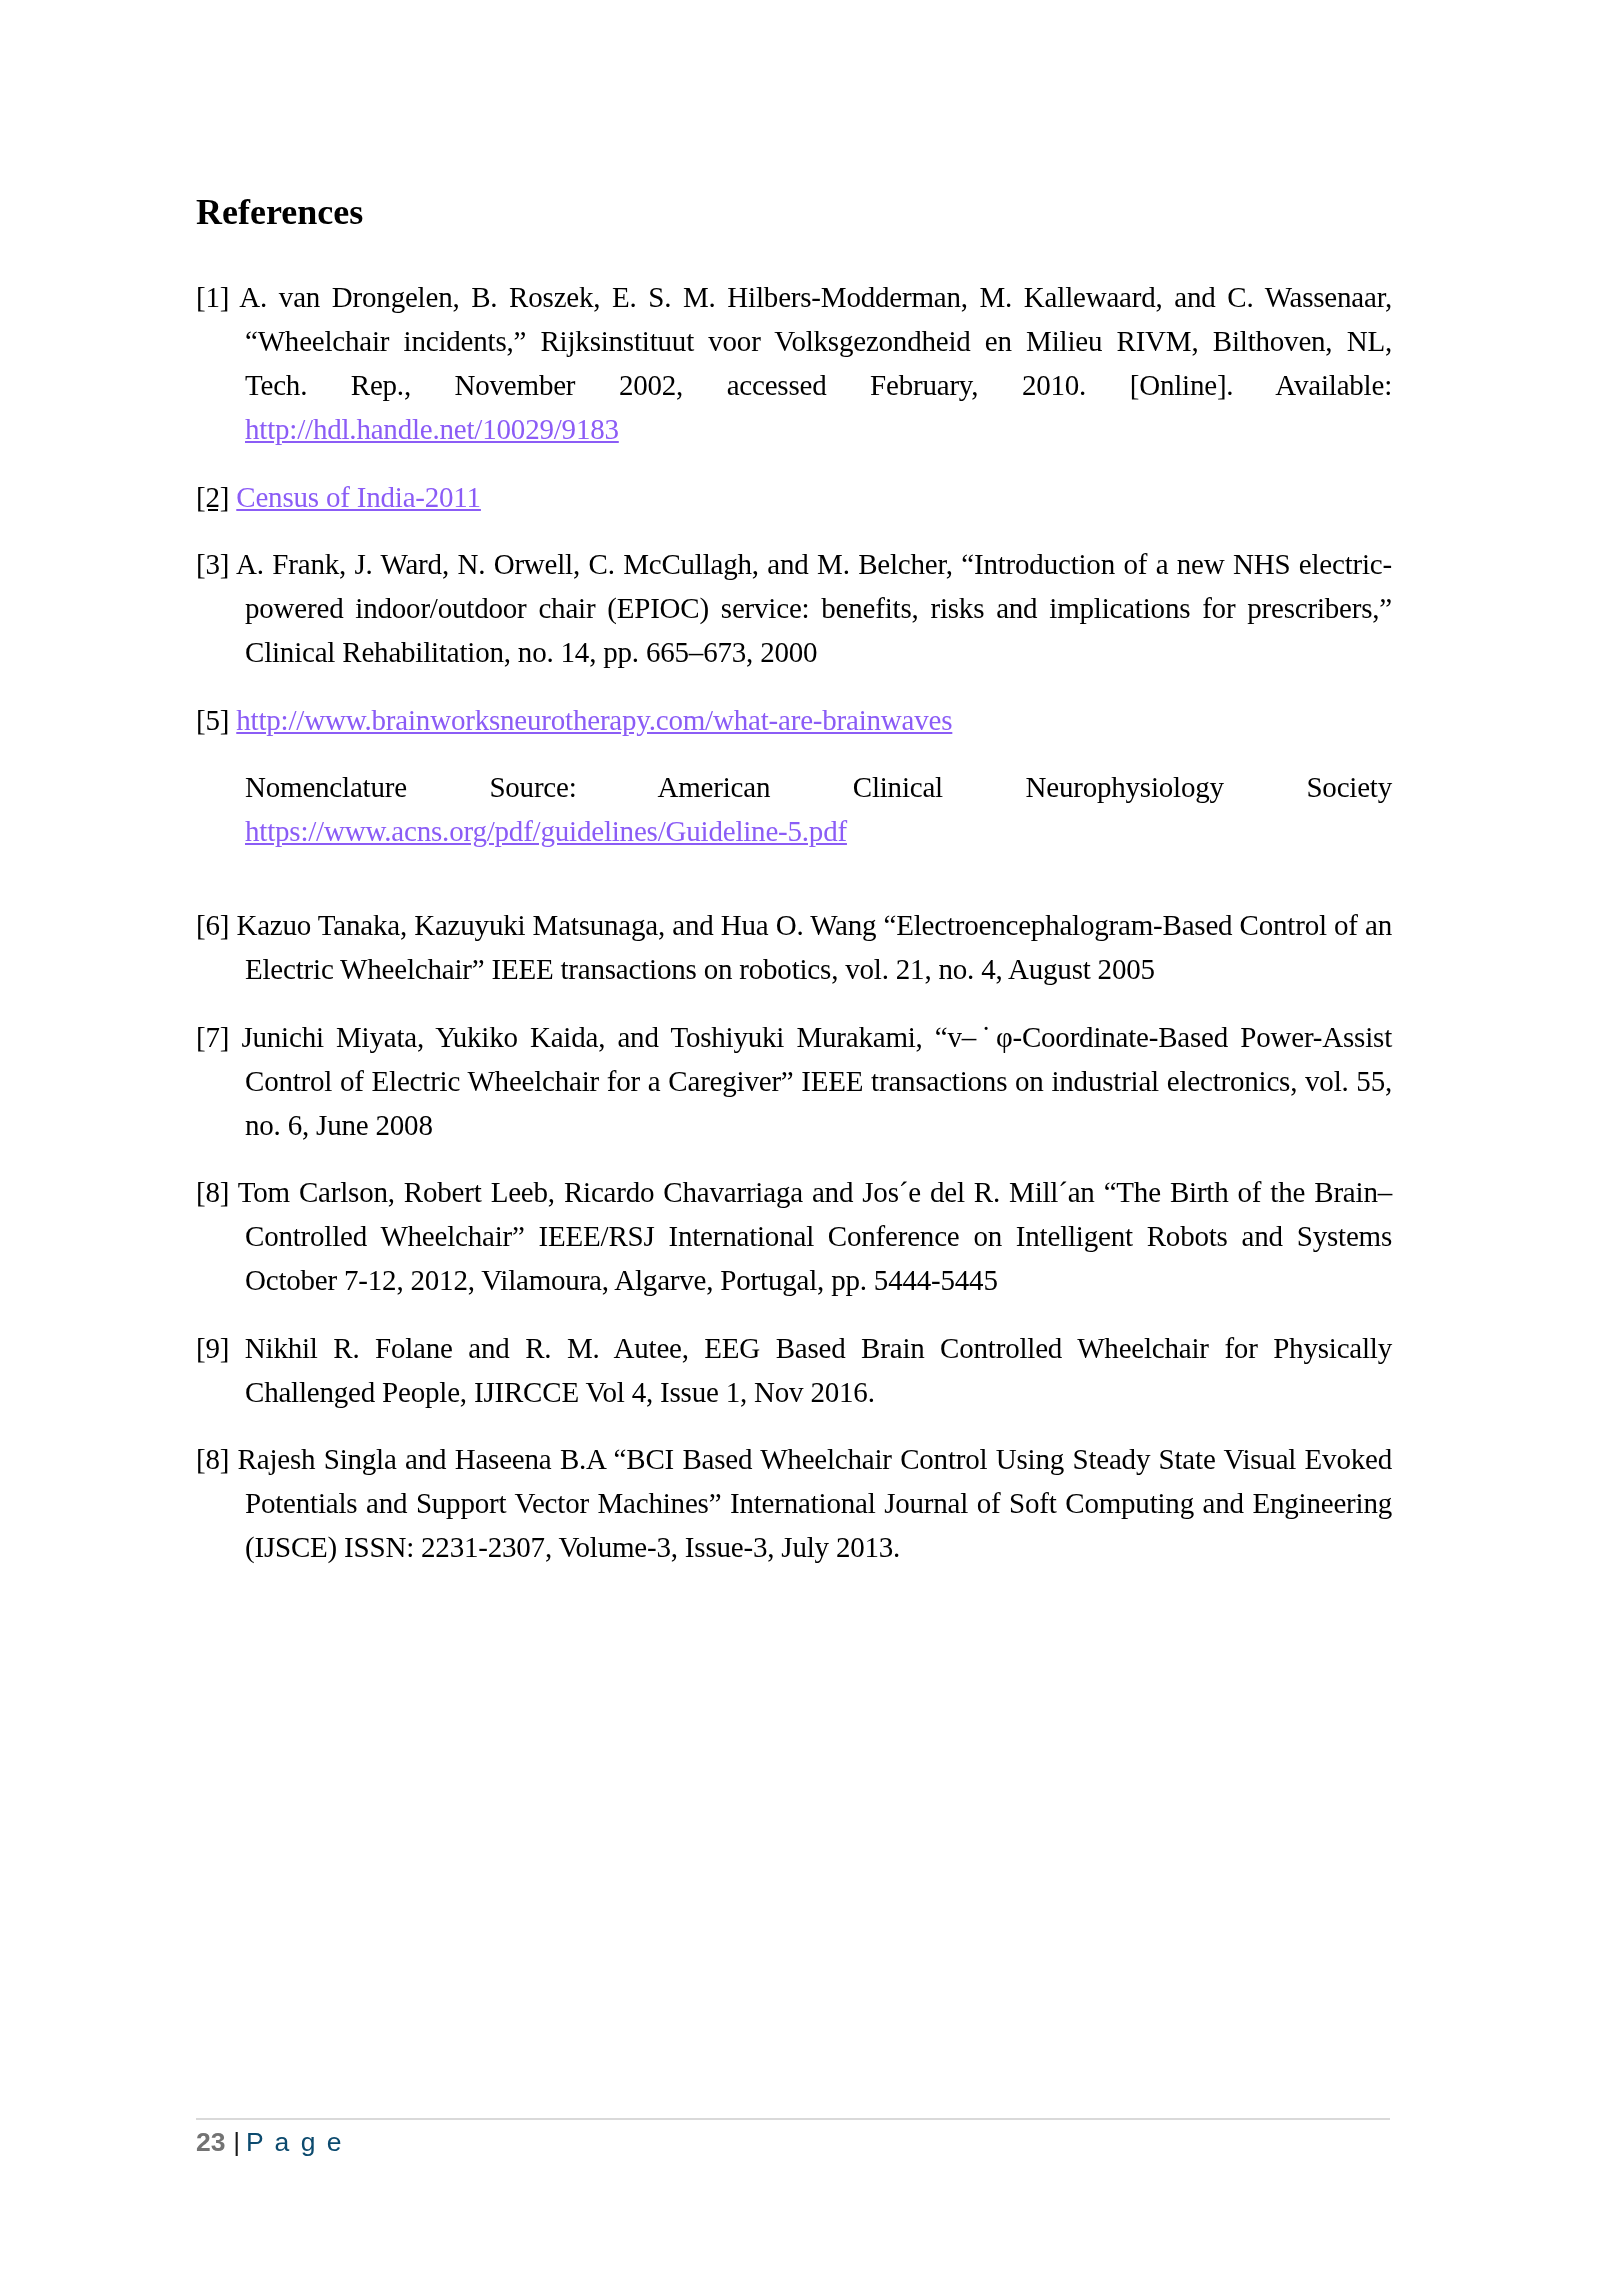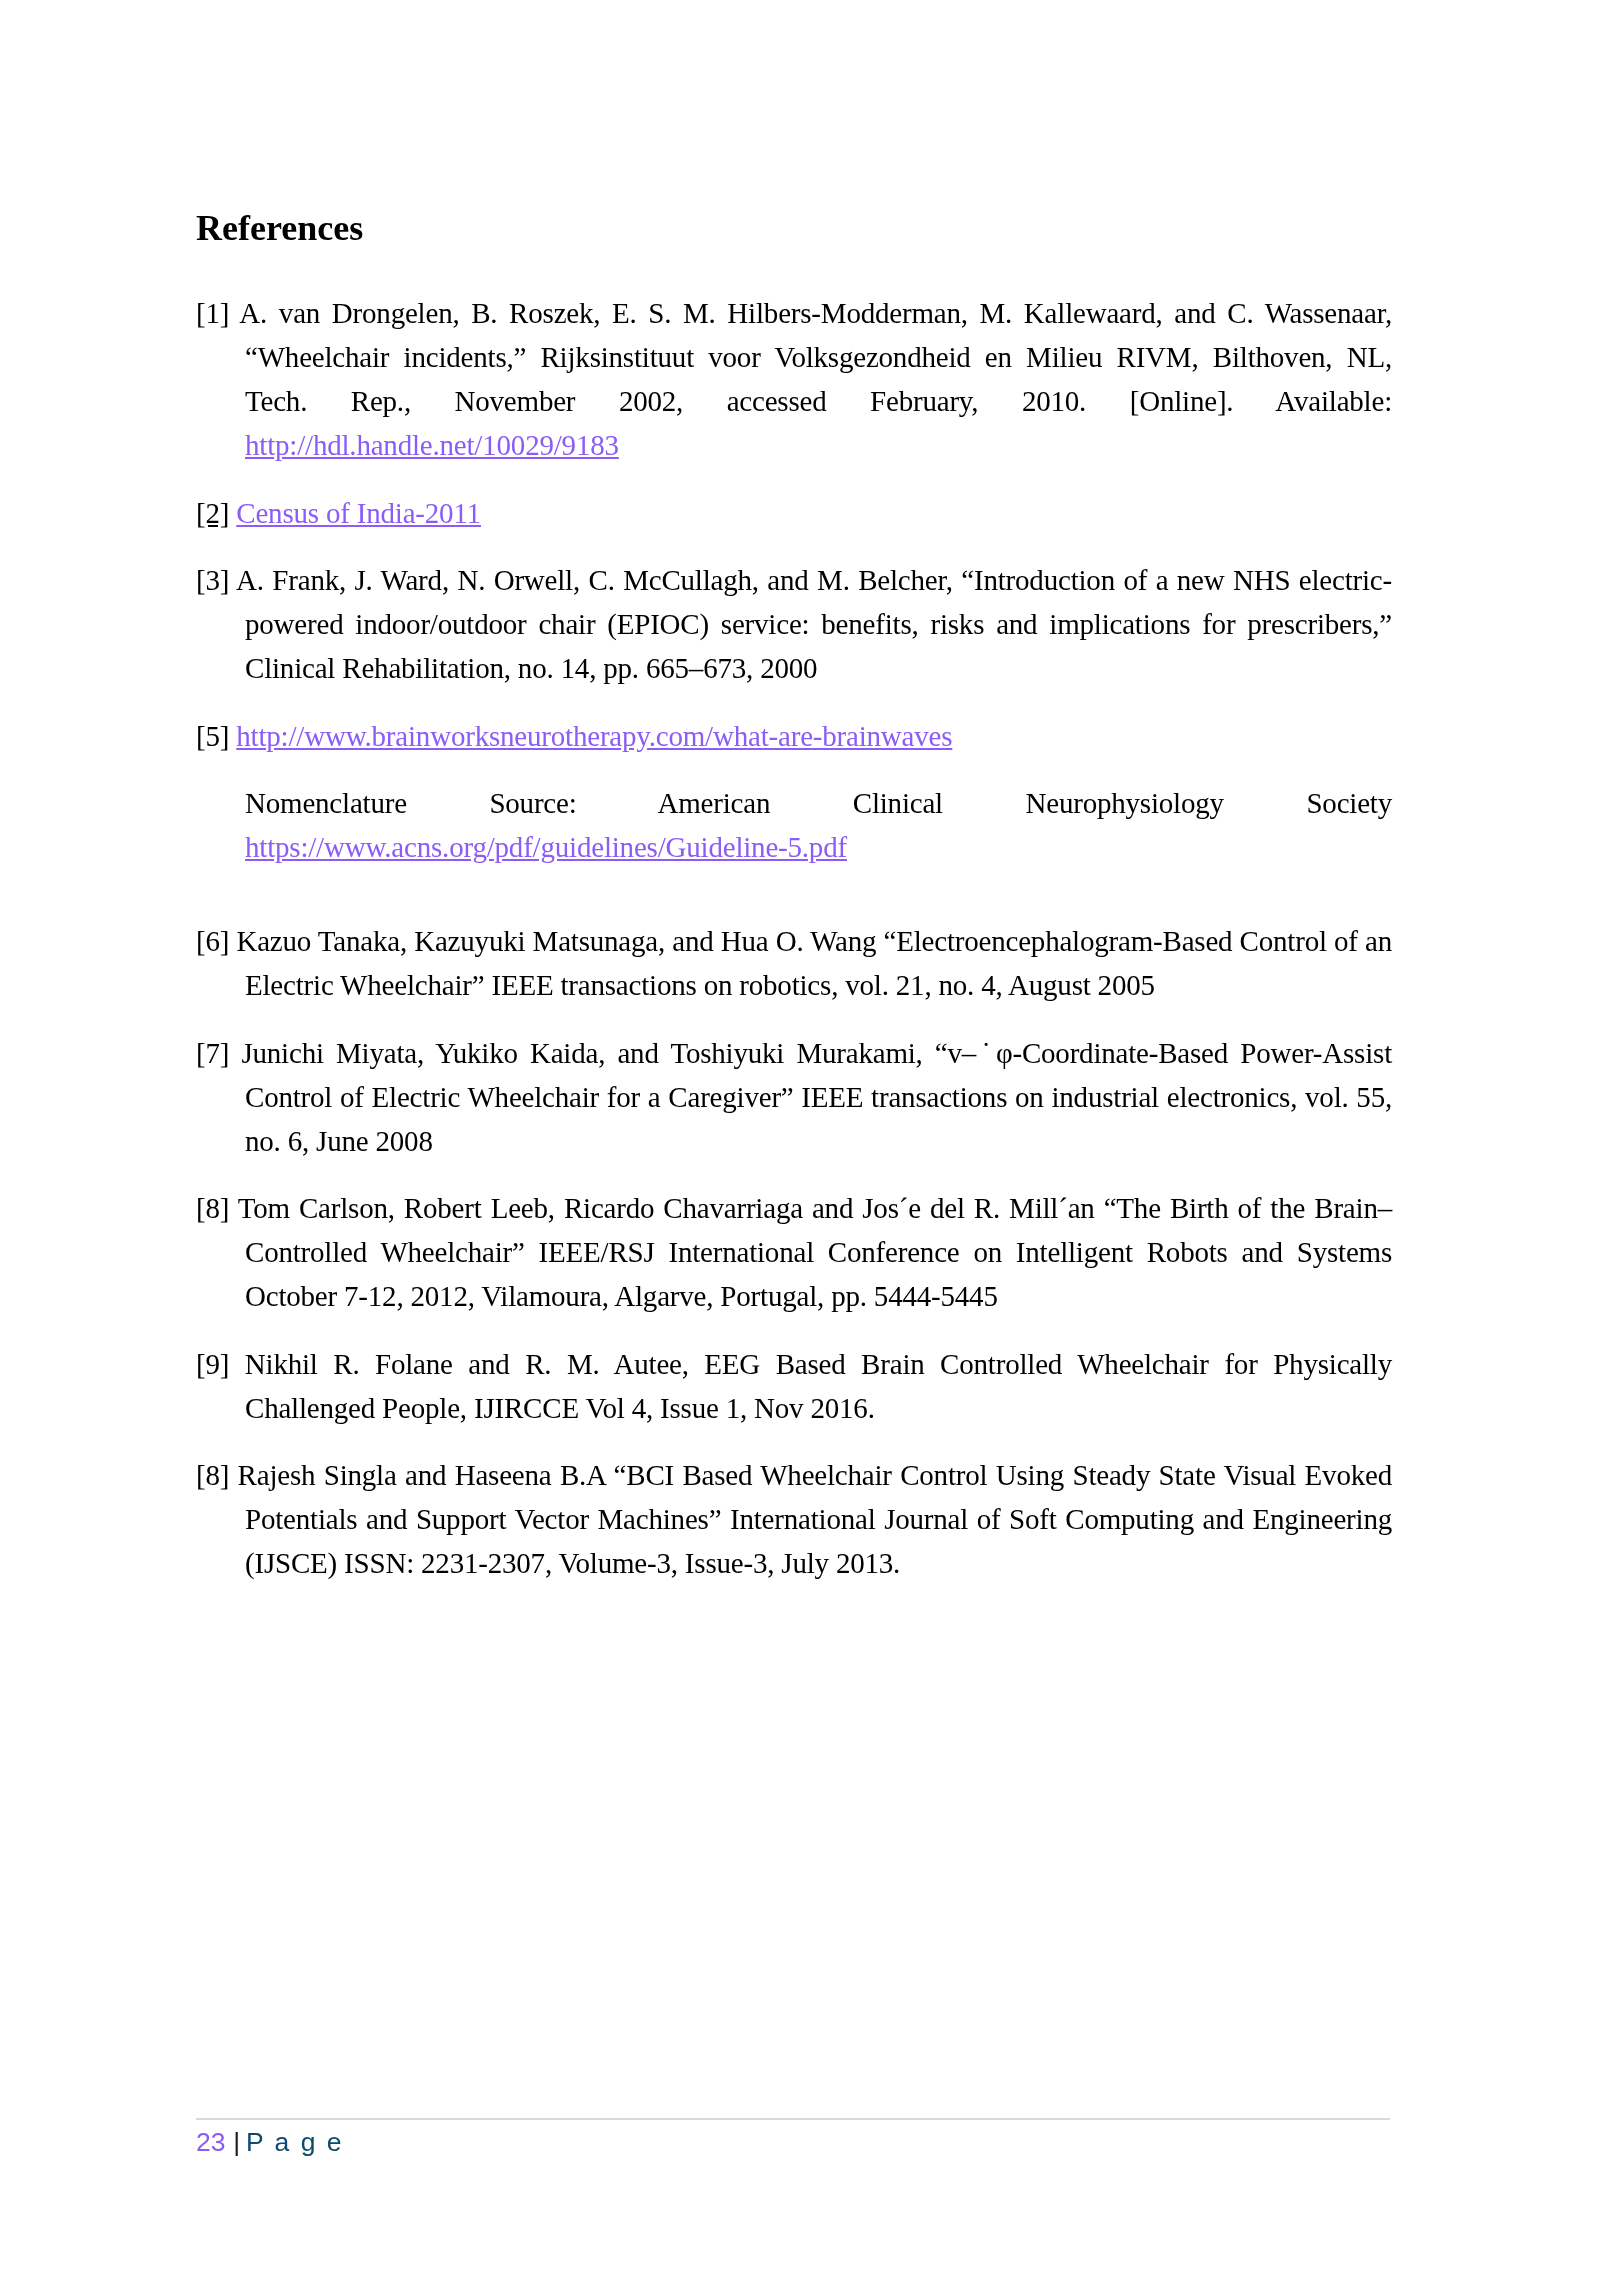--- a/index.html
+++ b/index.html
@@ -10,21 +10,21 @@
     height: 2293px;
     background: #ffffff;
     font-family: "Liberation Serif", serif;
     color: #000000;
     overflow: hidden;
   }
 
   .content {
     position: absolute;
     left: 196px;
-    top: 208px;
+    top: 192px;
     width: 1196px;
   }
 
   .title {
     font-size: 36px;
     line-height: 40px;
     font-weight: bold;
     margin: 0 0 43px 0;
   }
 
@@ -62,21 +62,21 @@
   .footer-text {
     position: absolute;
     left: 196px;
     top: 2127px;
     font-family: "Liberation Sans", sans-serif;
     font-size: 26.5px;
     line-height: 31px;
     color: #808080;
     white-space: nowrap;
   }
-  .footer-text .pn  { font-weight: normal; color: #8b5cf6; }
+  .footer-text .pn  { font-weight: bold; color: #737373; }
   .footer-text .sep { color: #1a1a1a; margin: 0 5.9px 0 7.8px; font-weight: normal; }
   .footer-text .pg  { color: #0c4a6e; letter-spacing: 2px; }
 </style>
 </head>
 <body>
 
 <div class="page">
 
   <div class="content">
     <h1 class="title">References</h1>

